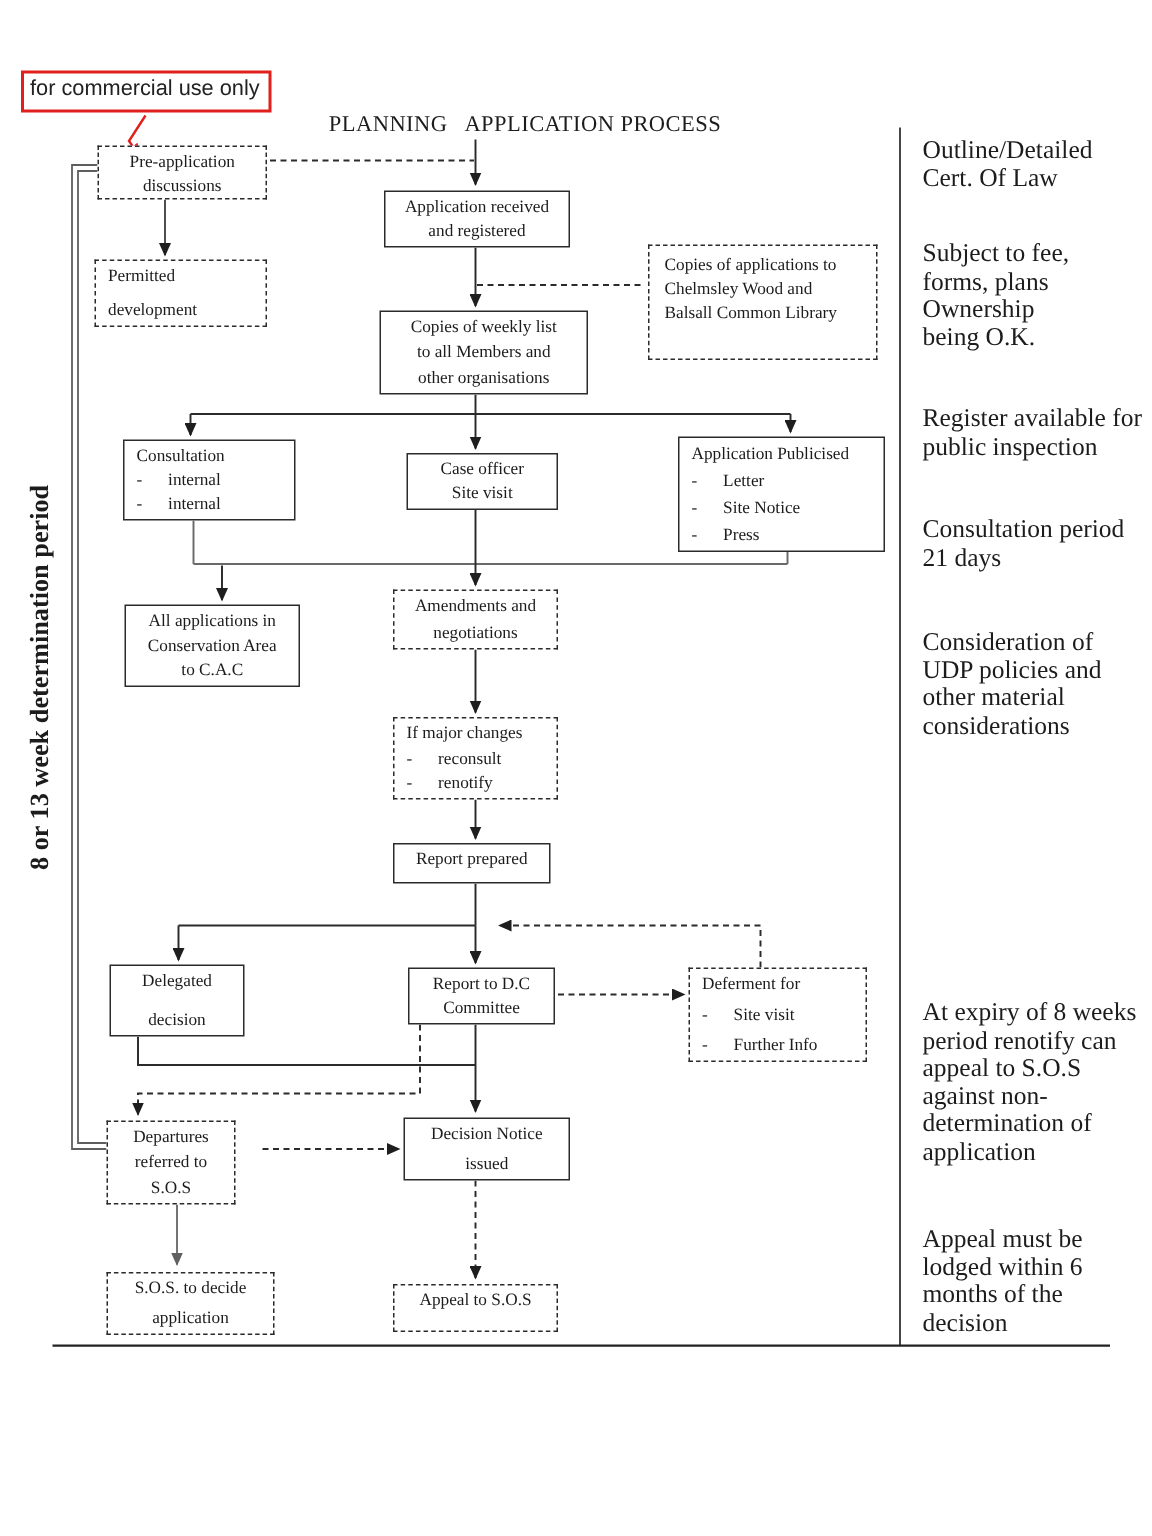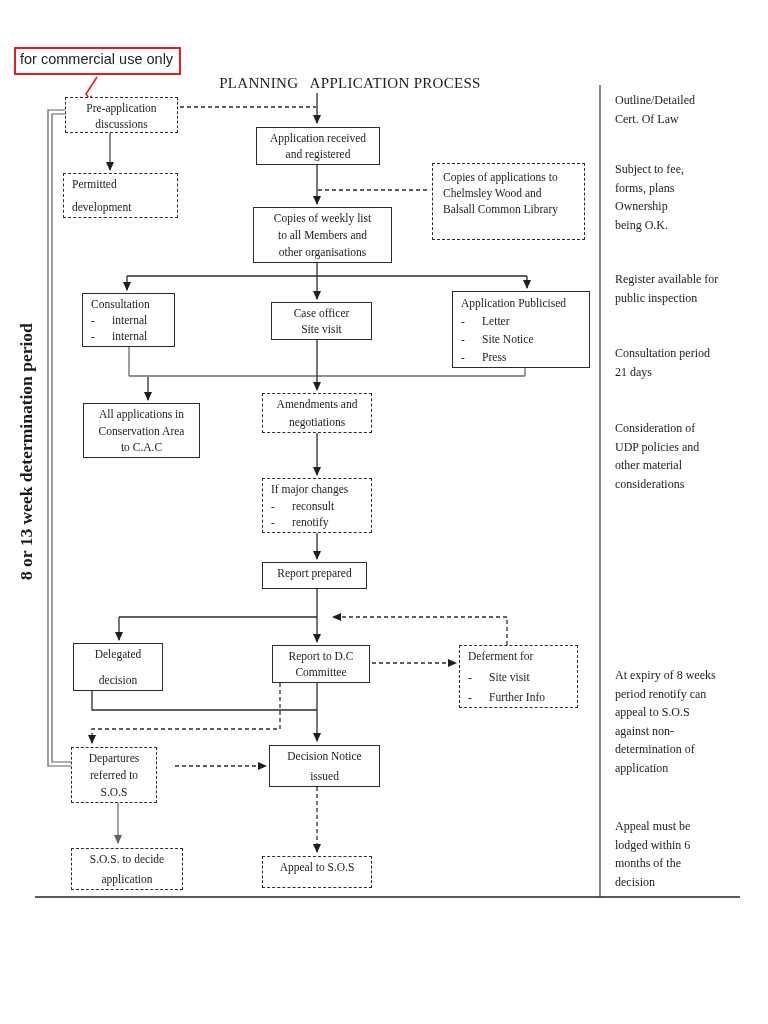--- a/index.html
+++ b/index.html
@@ -16,21 +16,21 @@
   .title{position:absolute;z-index:2;left:180px;top:75px;width:340px;margin:0;
          text-align:center;font-size:15px;font-weight:normal;white-space:pre;letter-spacing:.3px;}
   .watermark{position:absolute;z-index:3;left:14px;top:47px;width:167px;height:28px;
              border:2px solid #e0201c;box-sizing:border-box;background:#fff;
              font-family:"Liberation Sans",sans-serif;font-size:14.5px;color:#222;
              padding:2px 0 0 4px;}
   .rotated{position:absolute;z-index:2;left:16px;top:272px;height:360px;
            writing-mode:vertical-rl;transform:rotate(180deg);text-align:center;
            font-weight:bold;font-size:17.5px;white-space:nowrap;}
   .annotation{position:absolute;z-index:2;left:615px;width:150px;
-              font-size:12px;line-height:18.5px;}
+              font-size:17px;line-height:18.5px;}
 </style>
 </head>
 <body>
 
 <div class="page">
 
   <svg class="connectors" width="768" height="1024" viewBox="0 0 768 1024">
     <defs>
       <marker id="ab" markerUnits="userSpaceOnUse" markerWidth="9" markerHeight="8" refX="8" refY="4" orient="auto">
         <path d="M0,0 L9,4 L0,8 z" fill="#1e1e1e"></path>
@@ -125,21 +125,21 @@
       <div>to all Members and</div>
       <div>other organisations</div>
     </div>
 
   <div class="node dashed left top" style="left:432px;top:163px;width:153px;height:77px">
       <div>Copies of applications to</div>
       <div>Chelmsley Wood and</div>
       <div>Balsall Common Library</div>
     </div>
 
-  <div class="node left" style="left:82px;top:293px;width:93px;height:54px">
+  <div class="node left" style="left:82px;top:293px;width:115px;height:54px">
       <div>Consultation</div>
       <div>-      internal</div>
       <div>-      internal</div>
     </div>
 
   <div class="node" style="left:271px;top:302px;width:101px;height:38px">
       <div>Case officer</div>
       <div>Site visit</div>
     </div>
 

